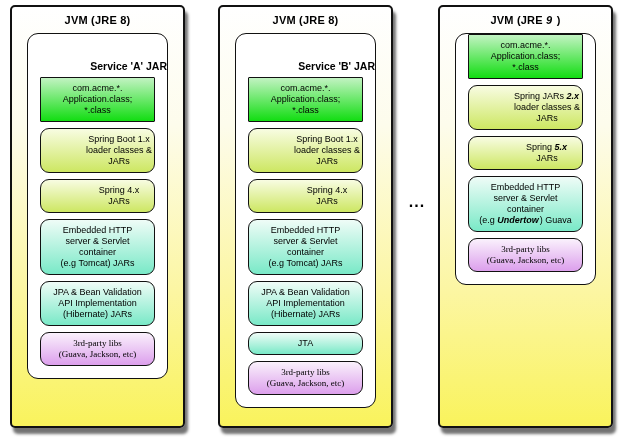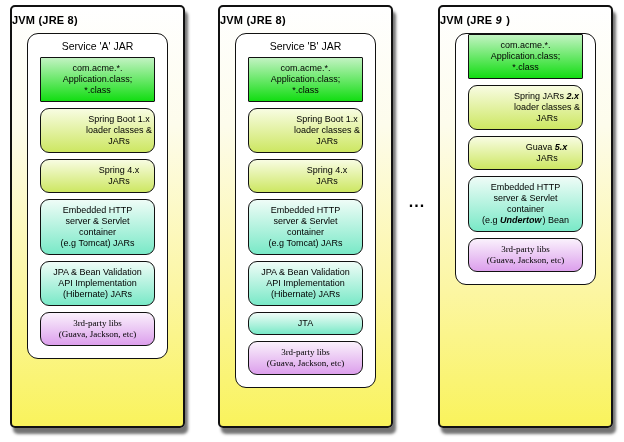--- a/index.html
+++ b/index.html
@@ -24,41 +24,43 @@
     box-sizing: border-box;
     border: 2px solid #111;
     border-radius: 5px;
     background: linear-gradient(to bottom, #ffffff 0%, #fdfcec 28%, #fcf6a2 68%, var(--jvm-fill-bottom, #f9f35c) 100%);
     box-shadow: 3px 6px 3px rgba(0,0,0,0.55);
   }
   .jvm-0 { left: 10px; }
   .jvm-1 { left: 218px; }
   .jvm-2 { left: 438px; }
   .jvm-title {
+    text-align: center;
     font-weight: bold;
     font-size: 11px;
     padding-top: 7px;
     letter-spacing: 0.2px;
   }
   .service {
     position: absolute;
     left: 15px;
     top: 26px;
     width: 141px;
     box-sizing: border-box;
     border: 1px solid #111;
     border-radius: 11px;
     background: #ffffff;
     padding-bottom: 12px;
   }
   .service-title {
-    text-align: center;
-    font-weight: normal;
+    text-align: right;
+    font-weight: bold;
     font-size: 10.5px;
     padding: 6px 0 5px 0;
+    margin-top: 20px;
   }
   .boxes {
     display: flex;
     flex-direction: column;
     gap: 6px;
     padding: 0 12px;
   }
   .dbox {
     box-sizing: border-box;
     border: 1px solid #111;
@@ -186,28 +188,28 @@
           <div class="dbox app">
             <div><span>com.acme.*.</span></div>
             <div><span>Application.class;</span></div>
             <div><span>*.class</span></div>
           </div>
           <div class="dbox spring">
             <div><span>Spring JARs </span><span class="em">2.x</span></div>
             <div><span>loader classes &amp; JARs</span></div>
           </div>
           <div class="dbox spring">
-            <div><span>Guava </span><span class="em">5.x</span></div>
+            <div><span>Spring </span><span class="em">5.x</span></div>
             <div><span>JARs</span></div>
           </div>
           <div class="dbox infra">
             <div><span>Embedded HTTP</span></div>
             <div><span>server &amp; Servlet</span></div>
             <div><span>container</span></div>
-            <div><span>(e.g </span><span class="em">Undertow</span><span>) Bean</span></div>
+            <div><span>(e.g </span><span class="em">Undertow</span><span>) Guava</span></div>
           </div>
           <div class="dbox thirdparty">
             <div><span>3rd-party libs</span></div>
             <div><span>(Guava, Jackson, etc)</span></div>
           </div>
         </div>
     </div>
   </div>
   </div>
 

